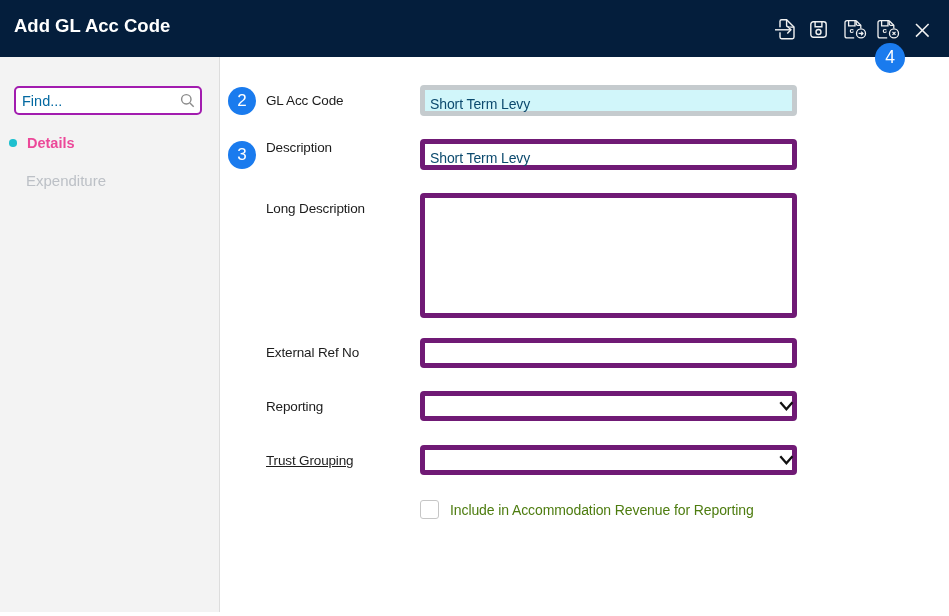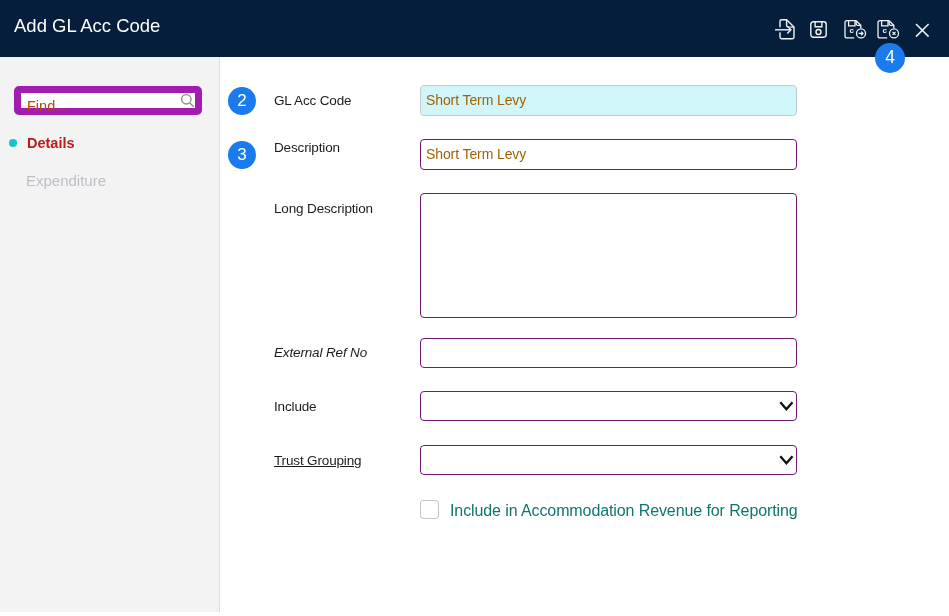--- a/index.html
+++ b/index.html
@@ -9,70 +9,70 @@
     background:#ffffff;
     position:relative;
     overflow:hidden;
   }
   .header {
     position:absolute; left:0; top:0; width:949px; height:57px;
     background:#041e3c;
   }
   .title {
     position:absolute; left:14px; top:15px;
-    font-size:18.5px; font-weight:400; color:#ffffff;
+    font-size:18.5px; font-weight:700; color:#ffffff;
   }
   .hicon { position:absolute; }
   .badge4 {
     position:absolute; left:875px; top:43px; width:30px; height:30px;
     border-radius:50%; background:#1a7bee; color:#fff;
     font-size:17.5px; font-weight:400; text-align:center; line-height:29px;
     z-index:6;
   }
   .sidebar {
     position:absolute; left:0; top:57px; width:220px; height:555px;
     background:#f3f3f3; border-right:1px solid #dddddd;
   }
   .find {
     position:absolute; left:14px; top:86px; width:188px; height:29px;
-    background:#fff; border:7px solid #a21caf; border-radius:5px;
-    font-size:14.5px; color:#c2410c; line-height:27px; padding-left:6px;
+    background:#fff; border:2px solid #a21caf; border-radius:5px;
+    font-size:14.5px; color:#0369a1; line-height:27px; padding-left:6px;
   }
   .dot {
     position:absolute; left:9px; top:139px; width:7.5px; height:7.5px;
     border-radius:50%; background:#1ec0cf;
   }
   .nav1 {
     position:absolute; left:27px; top:135px;
-    font-size:14.5px; font-weight:700; color:#b91c1c;
+    font-size:14.5px; font-weight:700; color:#ec4899;
   }
   .nav2 {
     position:absolute; left:26px; top:172px;
     font-size:15px; color:#bcc0c6;text-align:right;
   }
   .numcircle {
     position:absolute; width:28px; height:28px; border-radius:50%;
     background:#1a7bee; color:#fff; font-size:17px; font-weight:400;
     text-align:center; line-height:27px;
   }
   .lbl {
-    position:absolute; left:266px; font-size:13.5px; letter-spacing:-0.15px; color:#1c1c1c;margin-left:8px;
+    position:absolute; left:266px; font-size:13.5px; letter-spacing:-0.15px; color:#1c1c1c;
   }
   .ctl {
     position:absolute; left:420px; width:377px;
-    background:#fff; border:1px solid #701a75; border-radius:4px;
-    font-size:14px; letter-spacing:-0.1px; color:#a16207; padding-left:5px;
+    background:#fff; border:5px solid #701a75; border-radius:4px;
+    font-size:14px; letter-spacing:-0.1px; color:#0c4a6e; padding-left:5px;
   }
   .cyan { background:#d1f6fa; border-color:#c5cbce; }
   .chk {
     position:absolute; left:420px; top:500px; width:19px; height:19px;
     background:#fff; border:1px solid #c6c6c6; border-radius:3px;
   }
   .chklbl {
-    position:absolute; left:450px; top:502px; font-size:16px; letter-spacing:-0.1px; color:#0f766e;
+    position:absolute; left:450px; top:502px; font-size:14px; letter-spacing:-0.1px; color:#4d7c0f;
   }
   .caret { position:absolute; }
 </style>
 </head>
 <body>
   <div class="header"></div>
   <div class="title">Add GL Acc Code</div>
 
   <svg class="hicon" style="left:775px; top:19px;" width="22" height="21" viewBox="0 0 22 21">
     <g fill="none" stroke="#f2f2f2" stroke-width="1.4">
@@ -141,24 +141,24 @@
   <div class="lbl" style="top:93px;">GL Acc Code</div>
   <div class="ctl cyan" style="top:85px; height:31px; line-height:29px;">Short Term Levy</div>
 
   <div class="numcircle" style="left:228px; top:141px;">3</div>
   <div class="lbl" style="top:140px;">Description</div>
   <div class="ctl" style="top:139px; height:31px; line-height:29px;">Short Term Levy</div>
 
   <div class="lbl" style="top:201px;">Long Description</div>
   <div class="ctl" style="top:193px; height:125px;"></div>
 
-  <div class="lbl" style="top:345px;font-style:italic;">External Ref No</div>
+  <div class="lbl" style="top:345px;">External Ref No</div>
   <div class="ctl" style="top:338px; height:30px;"></div>
 
-  <div class="lbl" style="top:399px;">Include</div>
+  <div class="lbl" style="top:399px;">Reporting</div>
   <div class="ctl" style="top:391px; height:30px;"></div>
   <svg class="caret" style="left:779px; top:400px;" width="15" height="12" viewBox="0 0 15 12">
     <polyline points="1.3,2.2 7.4,9.2 13.5,2.2" fill="none" stroke="#111" stroke-width="2.3"></polyline>
   </svg>
 
   <div class="lbl" style="top:453px;text-decoration:underline;">Trust Grouping</div>
   <div class="ctl" style="top:445px; height:30px;"></div>
   <svg class="caret" style="left:779px; top:454px;" width="15" height="12" viewBox="0 0 15 12">
     <polyline points="1.3,2.2 7.4,9.2 13.5,2.2" fill="none" stroke="#111" stroke-width="2.3"></polyline>
   </svg>

